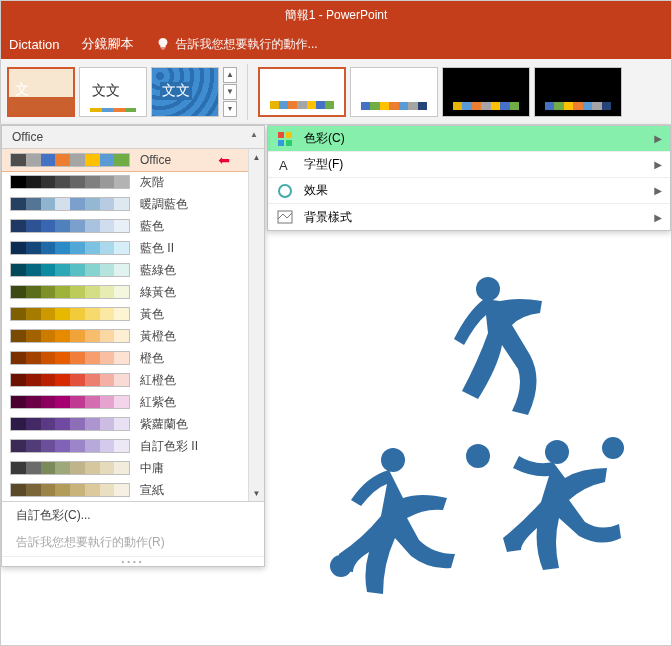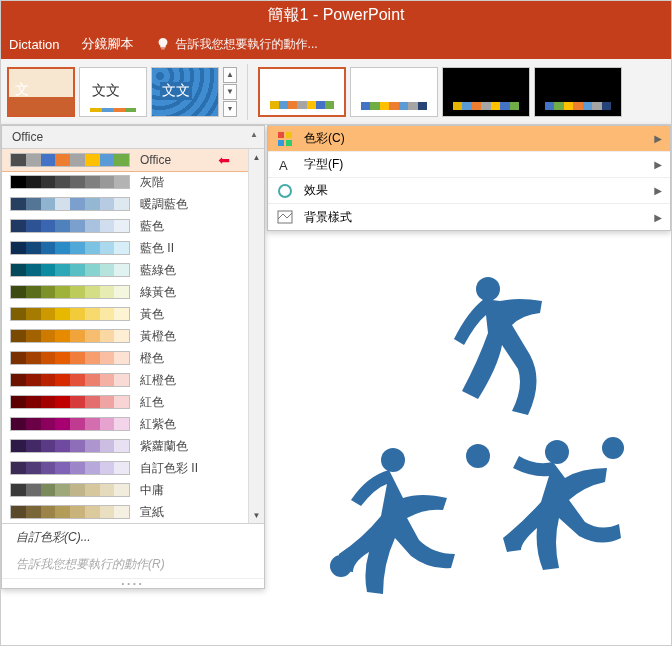--- a/index.html
+++ b/index.html
@@ -1,18 +1,18 @@
 <!DOCTYPE html>
 <html><head>
 <meta charset="utf-8">
 <style>
   * { box-sizing: border-box; margin: 0; padding: 0; }
   body { font-family: "Microsoft JhengHei", "Segoe UI", sans-serif; font-size: 12px; background: #fff; width: 672px; height: 646px; overflow: hidden; border: 1px solid #ccc; }
   .titlebar { background: #c43e1c; color: #fff; height: 28px; display: flex; align-items: center; justify-content: center; position: relative; }
-  .title { font-size: 16px; }
+  .title { font-size: 12px; }
   .ribbon-tabs { background: #c43e1c; color: #fff; height: 30px; display: flex; align-items: center; padding: 0 8px; gap: 22px; }
   .ribbon-tab { font-size: 13px; cursor: pointer; }
   .tell-me { display: flex; align-items: center; gap: 6px; font-size: 12px; opacity: .95; }
   .bulb { width: 14px; height: 14px; }
   .ribbon-body { background: #f3f3f3; border-bottom: 1px solid #d4d4d4; height: 66px; display: flex; align-items: center; padding: 4px 6px; gap: 6px; }
   .theme-gallery { display: flex; gap: 4px; align-items: center; }
   .theme-thumb { width: 68px; height: 50px; border: 1px solid #c8c8c8; background: #fff; position: relative; overflow: hidden; }
   .theme-thumb.sel { border: 2px solid #d05a2e; }
   .theme-thumb .txt { position: absolute; font-size: 14px; color: #333; }
   .spinner-col { display: flex; flex-direction: column; gap: 1px; }
@@ -24,41 +24,41 @@
   .variant-thumb.dark { background: #000; }
   .variant-swatch { position: absolute; bottom: 6px; left: 10px; right: 10px; height: 8px; display: flex; }
   .variant-swatch span { flex: 1; }
 
   .main { position: relative; height: calc(646px - 28px - 30px - 66px); }
 
   
   .flyout { position: absolute; left: 266px; top: 0; width: 404px; background: #fff; border: 1px solid #c6c6c6; box-shadow: 0 2px 6px rgba(0,0,0,.2); z-index: 20; }
   .flyout-row { height: 26px; display: flex; align-items: center; padding: 0 8px; gap: 10px; border-bottom: 1px solid #eee; position: relative; }
   .flyout-row:last-child { border-bottom: none; }
-  .flyout-row.hl { background: #fdba74; }
+  .flyout-row.hl { background: #86efac; }
   .flyout-row .arrow { position: absolute; right: 8px; color: #666; font-size: 10px; }
   .flyout-icon { width: 18px; height: 18px; display: flex; align-items: center; justify-content: center; }
 
   
   .color-dd { position: absolute; left: 0; top: 0; width: 264px; background: #fff; border: 1px solid #c6c6c6; box-shadow: 0 2px 6px rgba(0,0,0,.2); z-index: 30; }
   .dd-header { background: #f1f1f1; border-bottom: 1px solid #d0d0d0; padding: 4px 10px 4px 10px; font-size: 12px; color: #444; position: relative; }
   .dd-header .up { position: absolute; right: 6px; top: 4px; font-size: 8px; color: #666; }
   .dd-list { max-height: 430px; overflow: hidden; position: relative; }
   .dd-item { display: flex; align-items: center; height: 22px; padding: 0 8px; gap: 10px; cursor: pointer; position: relative; }
   .dd-item.hl { background: #fce7d7; outline: 1px solid #f0b48a; }
   .swatch-strip { width: 120px; height: 14px; display: flex; border: 1px solid #bfbfbf; }
   .swatch-strip span { flex: 1; }
   .dd-item .label { font-size: 12px; color: #444; white-space: nowrap; }
   .red-arrow { position: absolute; right: 34px; color: #e03; font-size: 14px; }
   .dd-scroll { position: absolute; right: 0; top: 0; bottom: 0; width: 16px; background: #f1f1f1; border-left: 1px solid #dcdcdc; }
   .dd-scroll .btn { height: 16px; background: #f1f1f1; display: flex; align-items: center; justify-content: center; font-size: 8px; color: #555; }
   .dd-scroll .track { position: absolute; top: 16px; bottom: 16px; left: 0; right: 0; }
   .dd-scroll .bottom { position: absolute; bottom: 0; left: 0; right: 0; }
   .dd-footer { border-top: 1px solid #d0d0d0; }
-  .dd-footer .row { padding: 5px 14px; font-size: 12px; color: #444; font-style: italic; }
+  .dd-footer .row { padding: 5px 14px; font-size: 12px; color: #444; }
   .dd-footer .row.dis { color: #aaa; }
   .dd-grip { height: 10px; display: flex; justify-content: center; align-items: center; color: #aaa; font-size: 8px; letter-spacing: 3px; border-top: 1px solid #eee; }
 
   
   .canvas { position: absolute; left: 266px; top: 112px; right: 2px; bottom: 2px; background: #fff; display: flex; align-items: center; justify-content: center; }
   .players { width: 360px; height: 360px; }
 </style>
 </head>
 <body>
 
@@ -341,33 +341,20 @@
             <span style="background: rgb(214, 42, 0);"></span>
             <span style="background: rgb(227, 81, 58);"></span>
             <span style="background: rgb(236, 128, 110);"></span>
             <span style="background: rgb(244, 176, 163);"></span>
             <span style="background: rgb(250, 218, 212);"></span>
           </div>
           <span class="label">紅橙色</span>
         </div>
         <div class="dd-item">
           <div class="swatch-strip">
-            <span style="background: rgb(92, 0, 0);"></span>
-            <span style="background: rgb(128, 0, 0);"></span>
-            <span style="background: rgb(163, 0, 0);"></span>
-            <span style="background: rgb(192, 0, 0);"></span>
-            <span style="background: rgb(214, 58, 58);"></span>
-            <span style="background: rgb(228, 110, 110);"></span>
-            <span style="background: rgb(240, 163, 163);"></span>
-            <span style="background: rgb(249, 212, 212);"></span>
-          </div>
-          <span class="label">紅色</span>
-        </div>
-        <div class="dd-item">
-          <div class="swatch-strip">
             <span style="background: rgb(74, 0, 48);"></span>
             <span style="background: rgb(107, 0, 71);"></span>
             <span style="background: rgb(140, 0, 93);"></span>
             <span style="background: rgb(166, 0, 112);"></span>
             <span style="background: rgb(192, 58, 146);"></span>
             <span style="background: rgb(212, 110, 177);"></span>
             <span style="background: rgb(230, 163, 207);"></span>
             <span style="background: rgb(244, 212, 234);"></span>
           </div>
           <span class="label">紅紫色</span>

